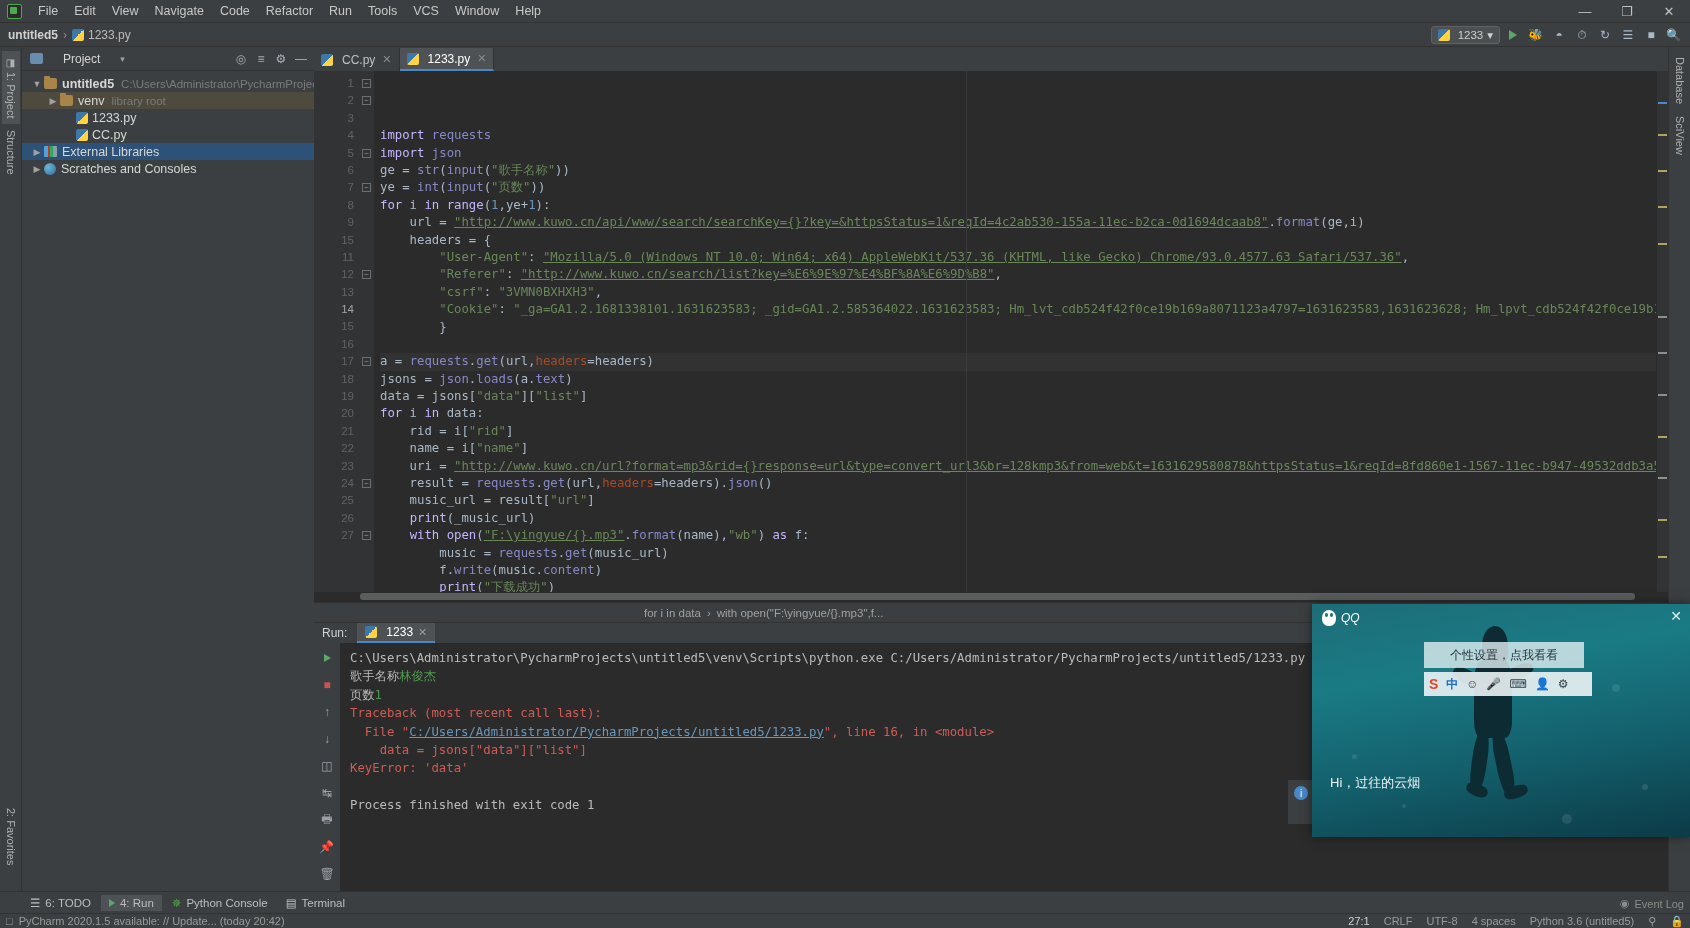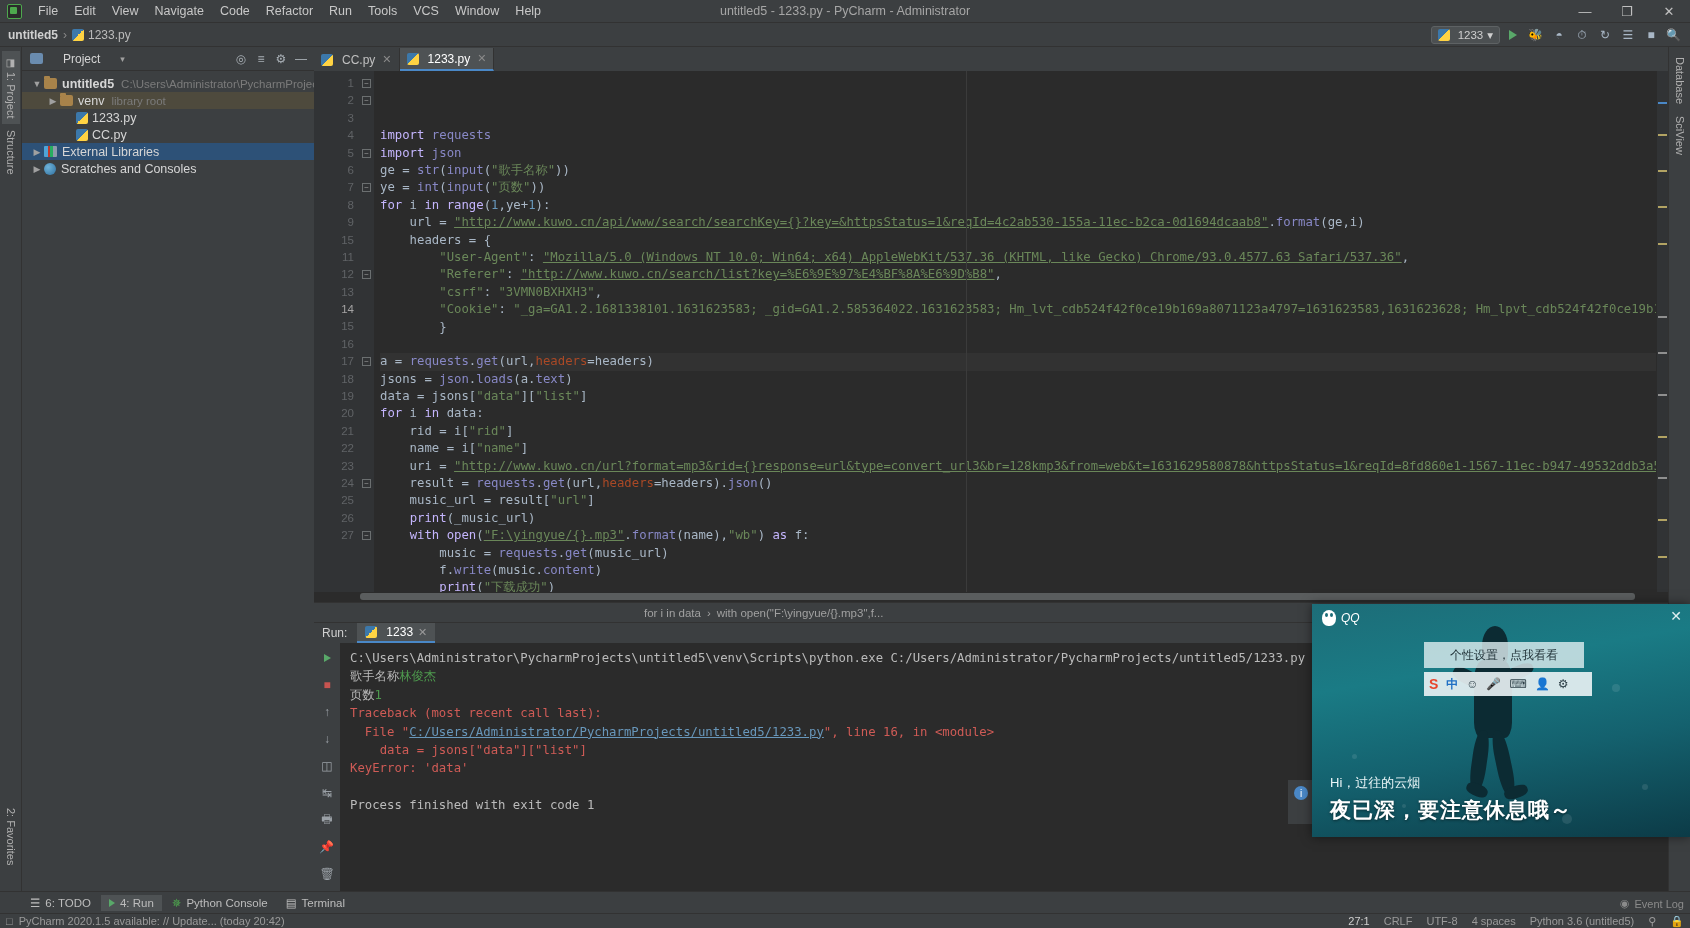--- a/index.html
+++ b/index.html
@@ -239,21 +239,20 @@
   <div class="menu-item">Edit</div>
   <div class="menu-item">View</div>
   <div class="menu-item">Navigate</div>
   <div class="menu-item">Code</div>
   <div class="menu-item">Refactor</div>
   <div class="menu-item">Run</div>
   <div class="menu-item">Tools</div>
   <div class="menu-item">VCS</div>
   <div class="menu-item">Window</div>
   <div class="menu-item">Help</div>
-  <div id="window-title">untitled5 - 1233.py - PyCharm - Administrator</div>
   <div id="win-controls">
     <div class="win-btn">—</div>
     <div class="win-btn">❐</div>
     <div class="win-btn close">✕</div>
   </div>
 </div>
 
 <div id="navbar">
   <span class="crumb bold">untitled5</span>
   <span class="crumb-sep">›</span>
@@ -547,14 +546,13 @@
     <span id="sogou">S</span>
     <span style="color:#1f6fc4;font-weight:bold;">中</span>
     <span>☺</span>
     <span>🎤</span>
     <span>⌨</span>
     <span>👤</span>
     <span>⚙</span>
   </div>
 
   <div id="qq-hi">Hi，过往的云烟</div>
-  <div id="qq-big">夜已深，要注意休息哦～</div>
 </div>
 
 </body></html>

